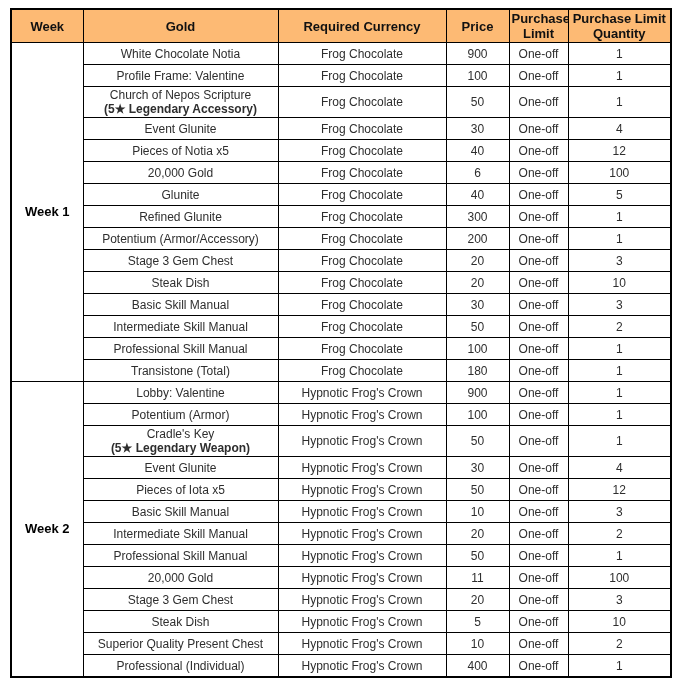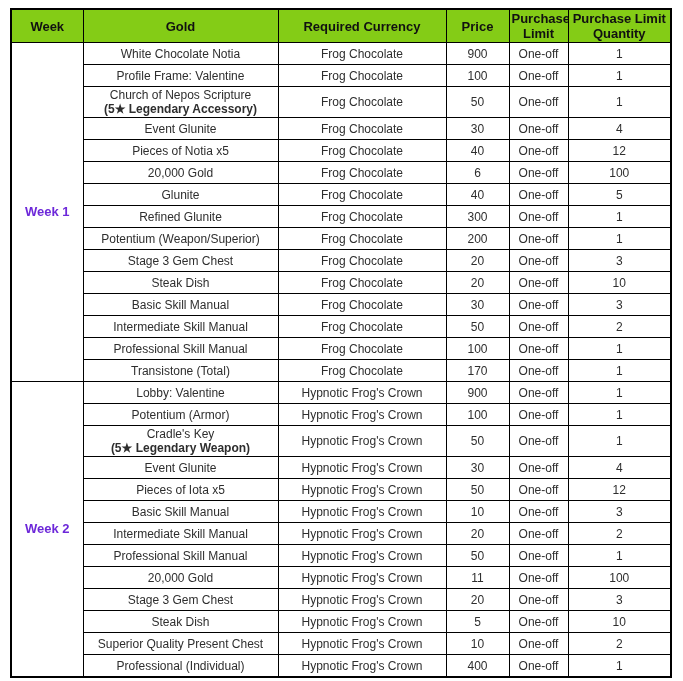--- a/index.html
+++ b/index.html
@@ -22,37 +22,37 @@
     border: 2px solid #000000;
   }
   th, td {
     border: 1px solid #000000;
     text-align: center;
     vertical-align: middle;
     padding: 1px 2px;
     overflow: hidden;
   }
   th {
-    background: #84cc16;
+    background: #fdba74;
     font-weight: bold;
     font-size: 13px;
     line-height: 15px;
     color: #111111;
     height: 29px;
   }
   td {
     font-size: 12px;
     line-height: 14px;
     color: #2e2e2e;
     height: 19px;
   }
   td.week-cell {
     font-weight: bold;
     font-size: 13px;
-    color: #6d28d9;
+    color: #000000;
     margin-top: 44px;
   }
   .item-line2 { display: block; font-weight: bold; }
 </style>
 </head>
 <body>
 
 <div class="table-wrap">
   <table>
     <colgroup>
@@ -125,21 +125,21 @@
           <td>5</td>
         </tr>
         <tr>
           <td>Refined Glunite</td>
           <td>Frog Chocolate</td>
           <td>300</td>
           <td>One-off</td>
           <td>1</td>
         </tr>
         <tr>
-          <td>Potentium (Weapon/Superior)</td>
+          <td>Potentium (Armor/Accessory)</td>
           <td>Frog Chocolate</td>
           <td>200</td>
           <td>One-off</td>
           <td>1</td>
         </tr>
         <tr>
           <td>Stage 3 Gem Chest</td>
           <td>Frog Chocolate</td>
           <td>20</td>
           <td>One-off</td>
@@ -169,21 +169,21 @@
         <tr>
           <td>Professional Skill Manual</td>
           <td>Frog Chocolate</td>
           <td>100</td>
           <td>One-off</td>
           <td>1</td>
         </tr>
         <tr>
           <td>Transistone (Total)</td>
           <td>Frog Chocolate</td>
-          <td>170</td>
+          <td>180</td>
           <td>One-off</td>
           <td>1</td>
         </tr>
         <tr>
           <td class="week-cell" rowspan="13">Week 2</td>
           <td>Lobby: Valentine</td>
           <td>Hypnotic Frog's Crown</td>
           <td>900</td>
           <td>One-off</td>
           <td>1</td>

